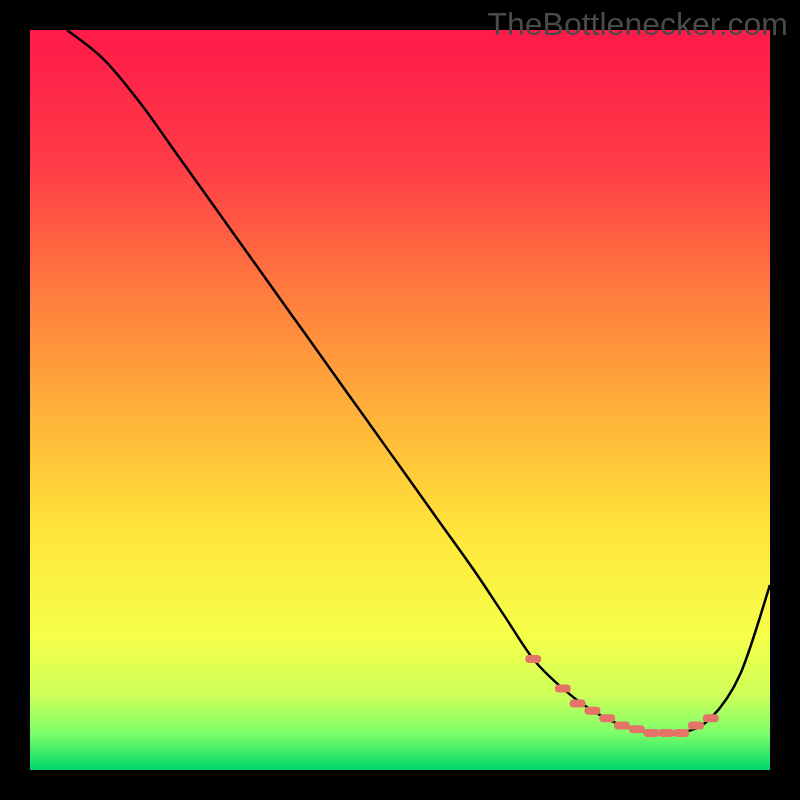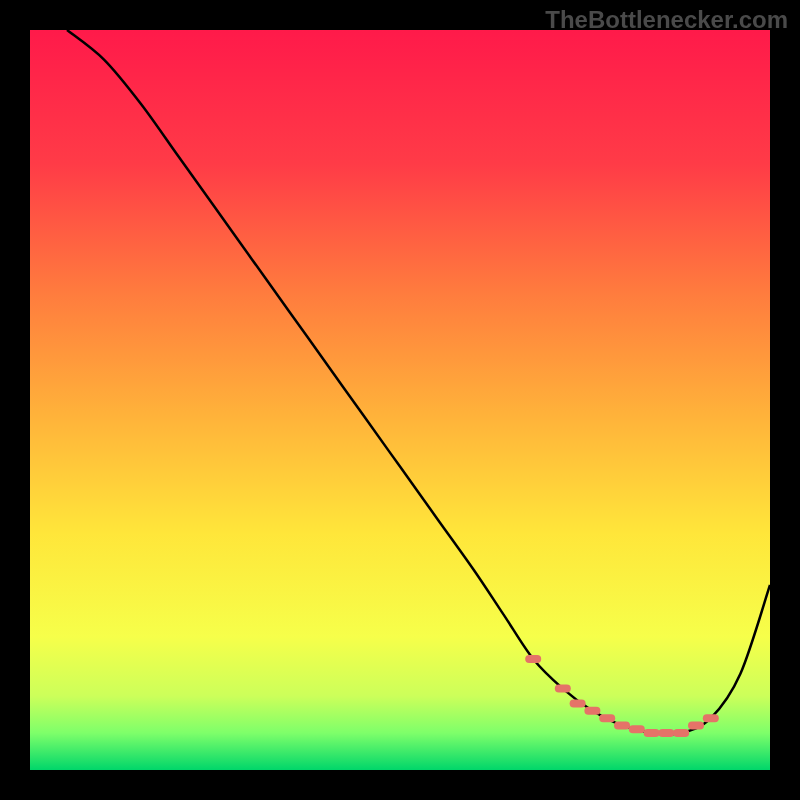--- a/index.html
+++ b/index.html
@@ -9,22 +9,22 @@
     background: #000;
     position: relative;
     font-family: Arial, sans-serif;
     overflow: hidden;
   }
   .watermark {
     position: absolute;
     top: 6px;
     right: 12px;
     color: #4a4a4a;
-    font-size: 24px;
-    font-weight: 700;
+    font-size: 32px;
+    font-weight: 400;
     z-index: 5;
   }
   .plot-area {
     position: absolute;
     top: 30px;
     left: 30px;
     width: 740px;
     height: 740px;
   }
   .plot-area svg {

